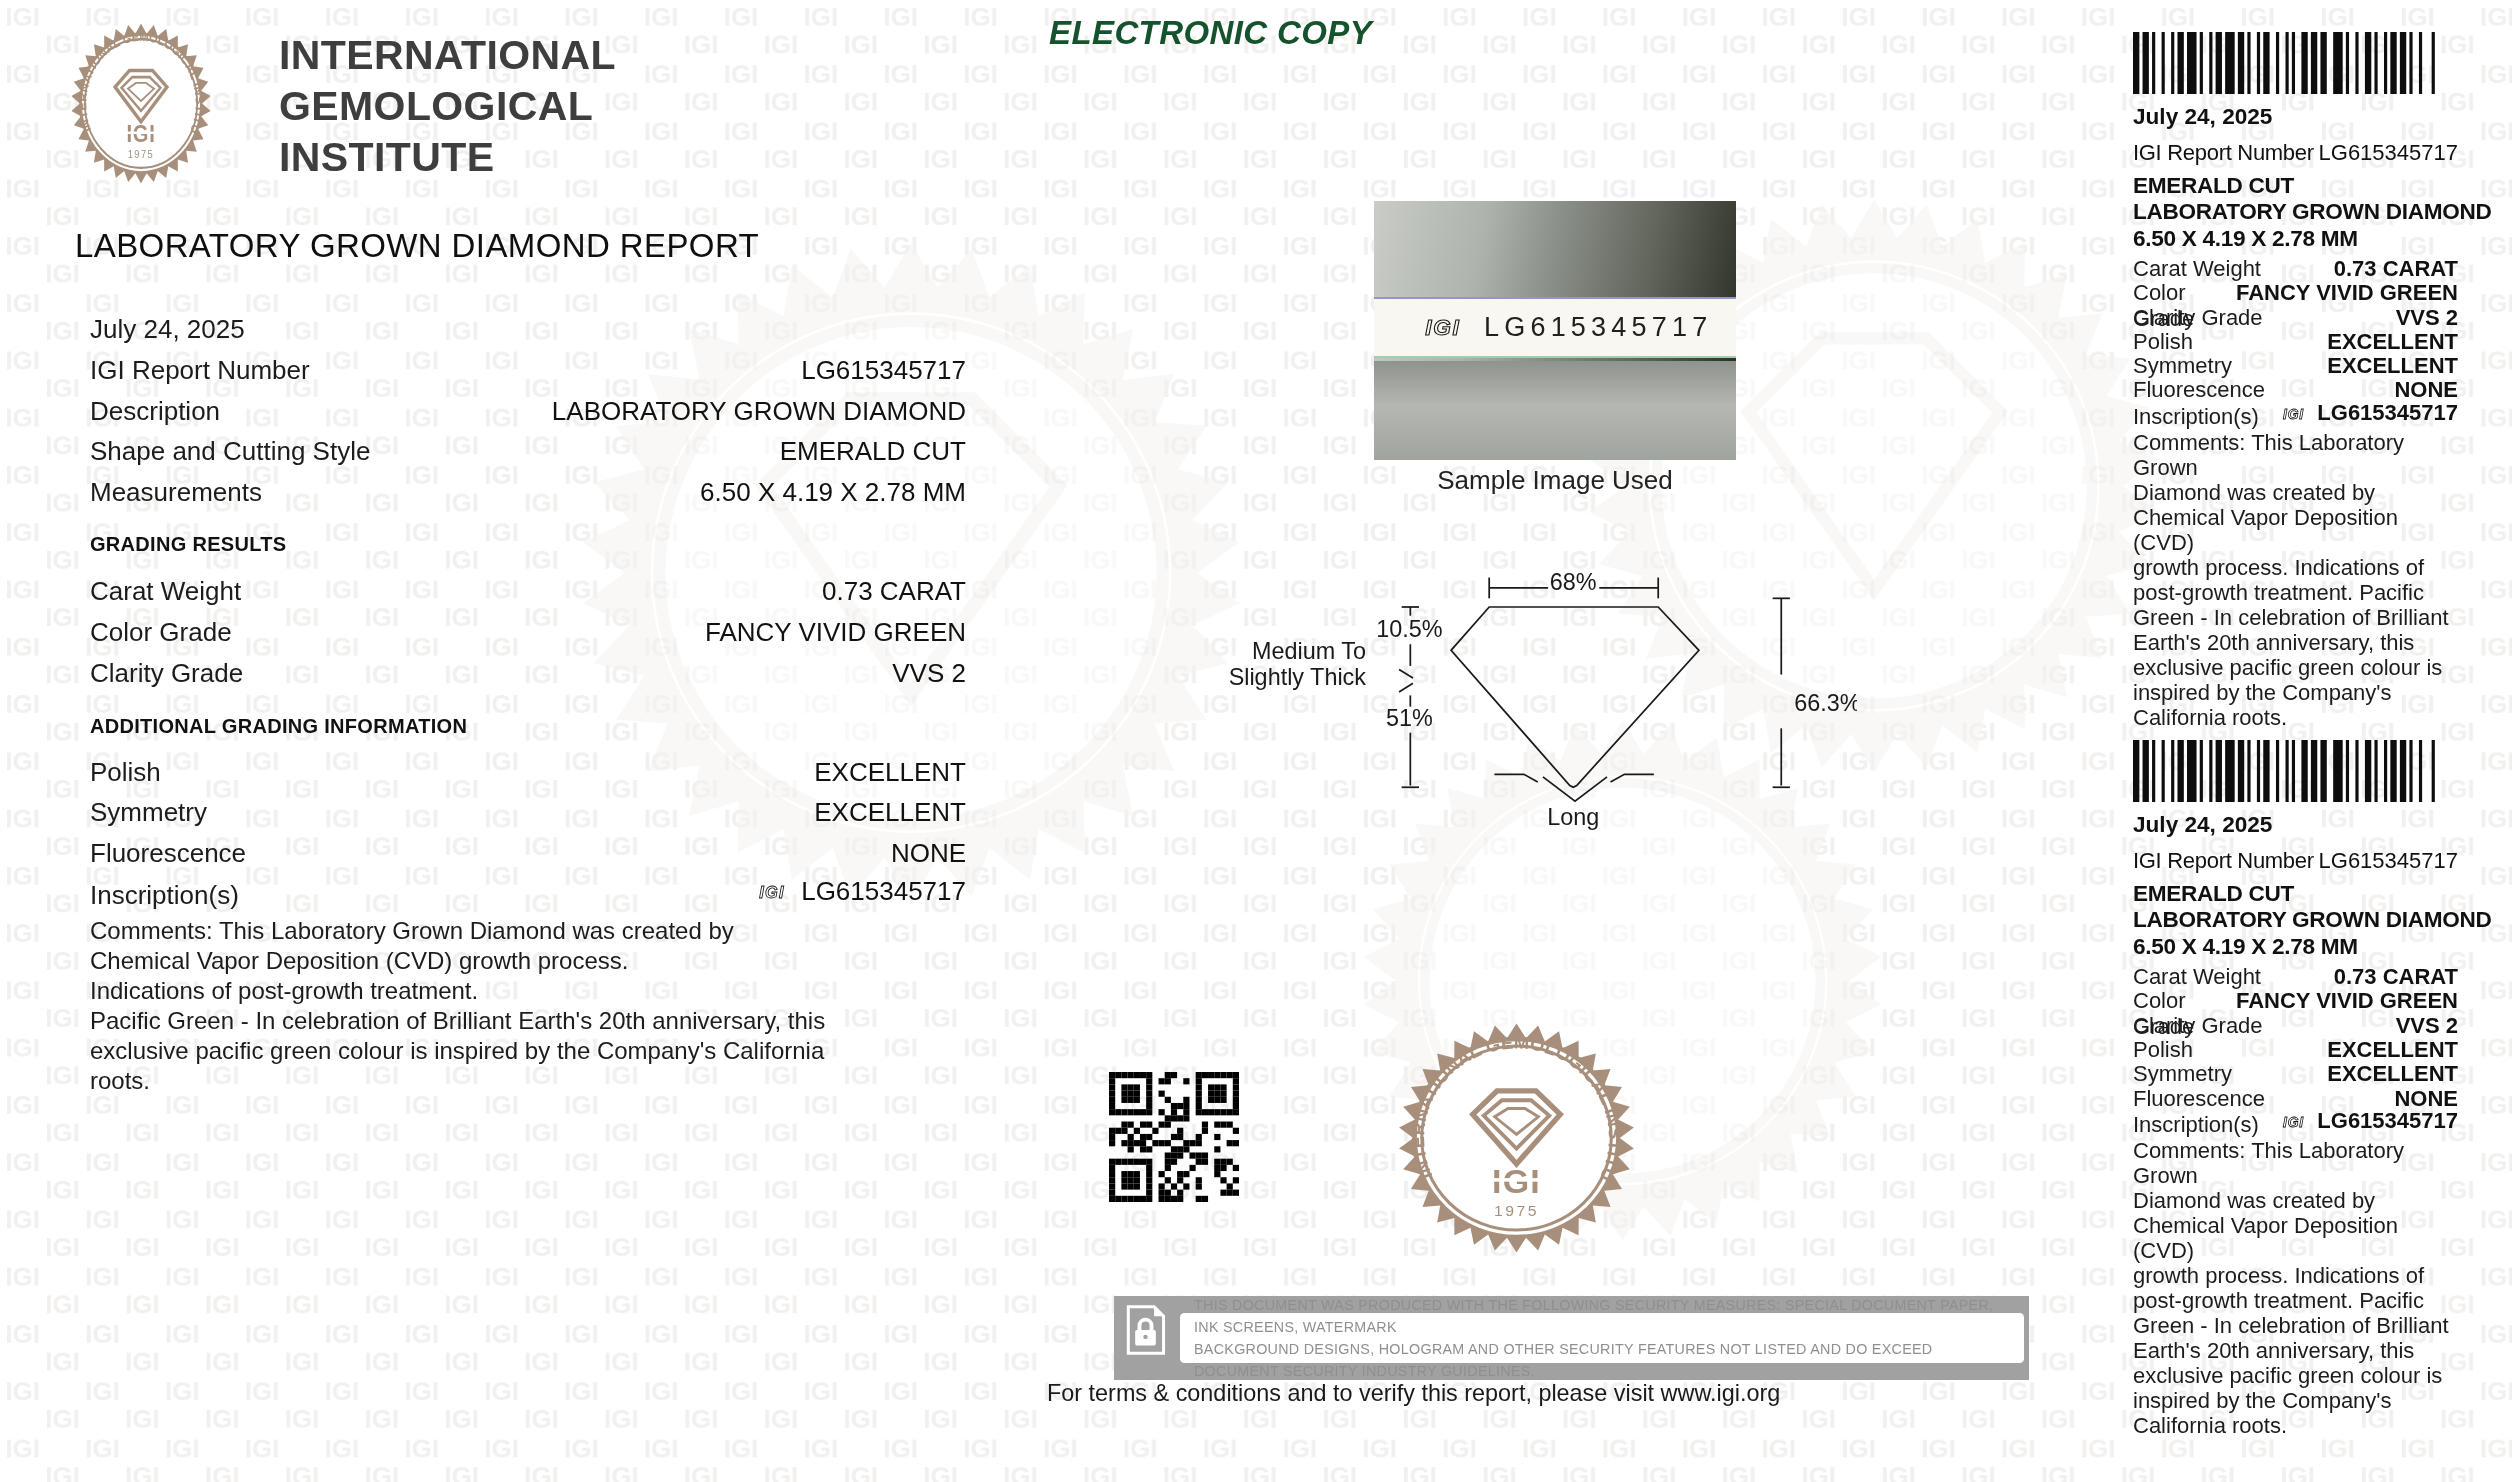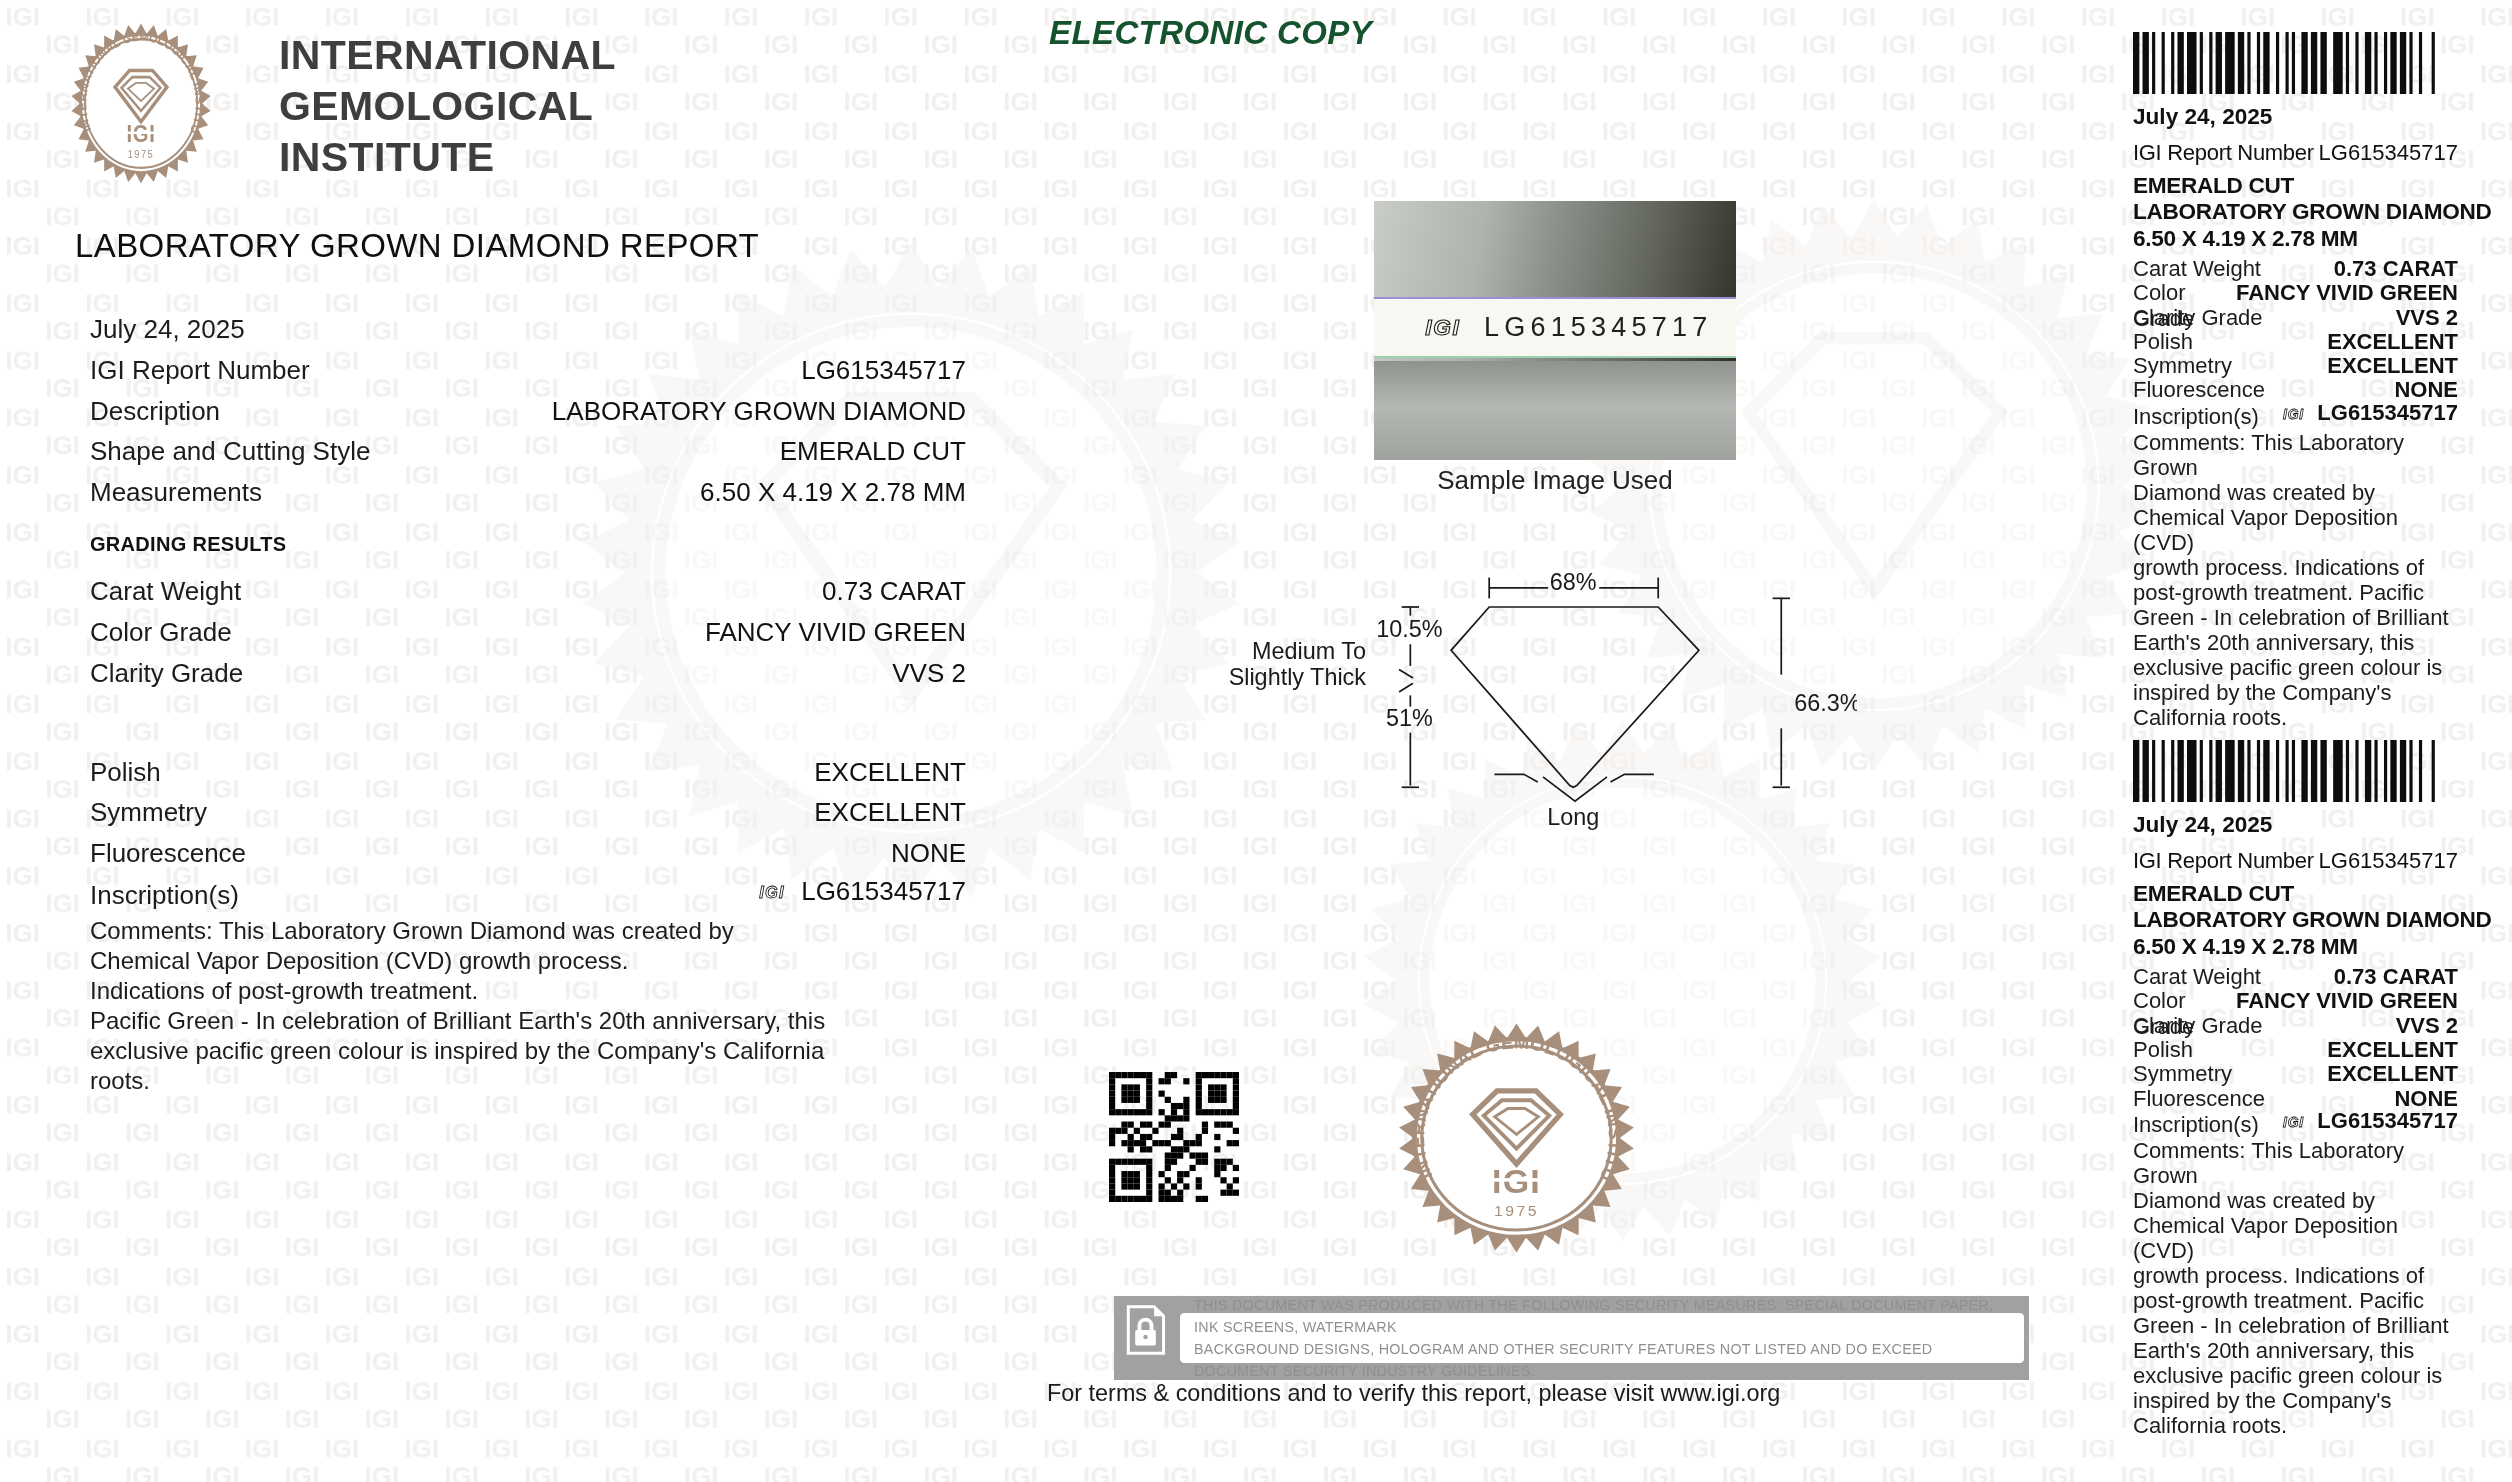--- a/index.html
+++ b/index.html
@@ -135,20 +135,21 @@
   </div>
   <div class="abs z1 row" style="left:90px;top:617px;width:876px;">
     <span class="lbl">Color Grade</span>
     <span class="val">FANCY VIVID GREEN</span>
   </div>
   <div class="abs z1 row" style="left:90px;top:658px;width:876px;">
     <span class="lbl">Clarity Grade</span>
     <span class="val">VVS 2</span>
   </div>
 
+  <div class="abs z1 sect" style="left:90px;top:715px;">ADDITIONAL GRADING INFORMATION</div>
 
   <div class="abs z1 row" style="left:90px;top:757px;width:876px;">
     <span class="lbl">Polish</span>
     <span class="val">EXCELLENT</span>
   </div>
   <div class="abs z1 row" style="left:90px;top:797px;width:876px;">
     <span class="lbl">Symmetry</span>
     <span class="val">EXCELLENT</span>
   </div>
   <div class="abs z1 row" style="left:90px;top:838px;width:876px;">

